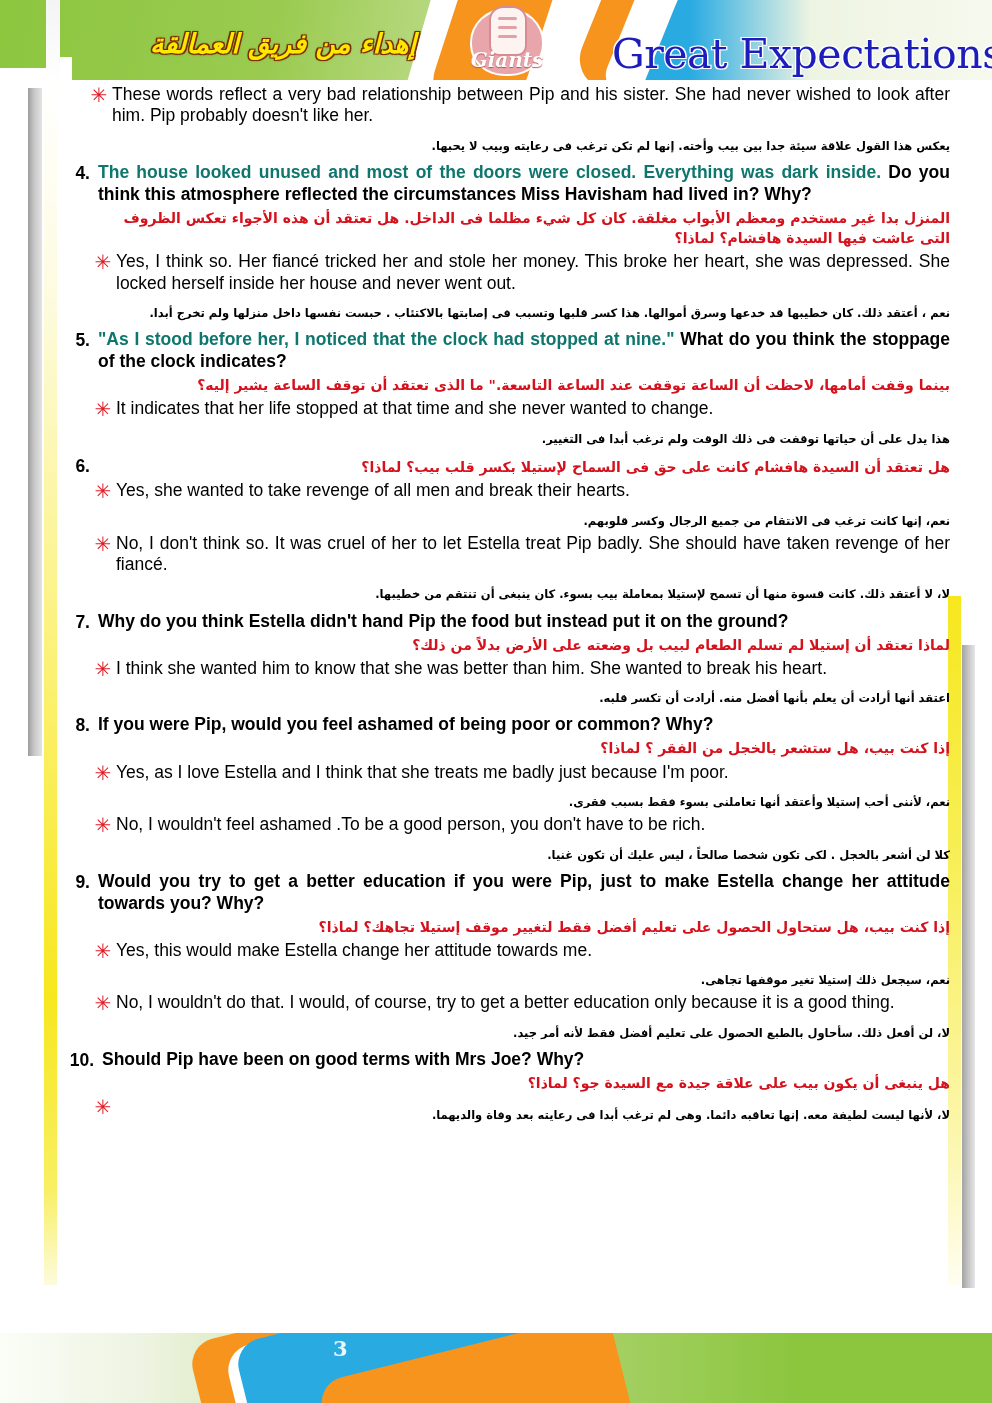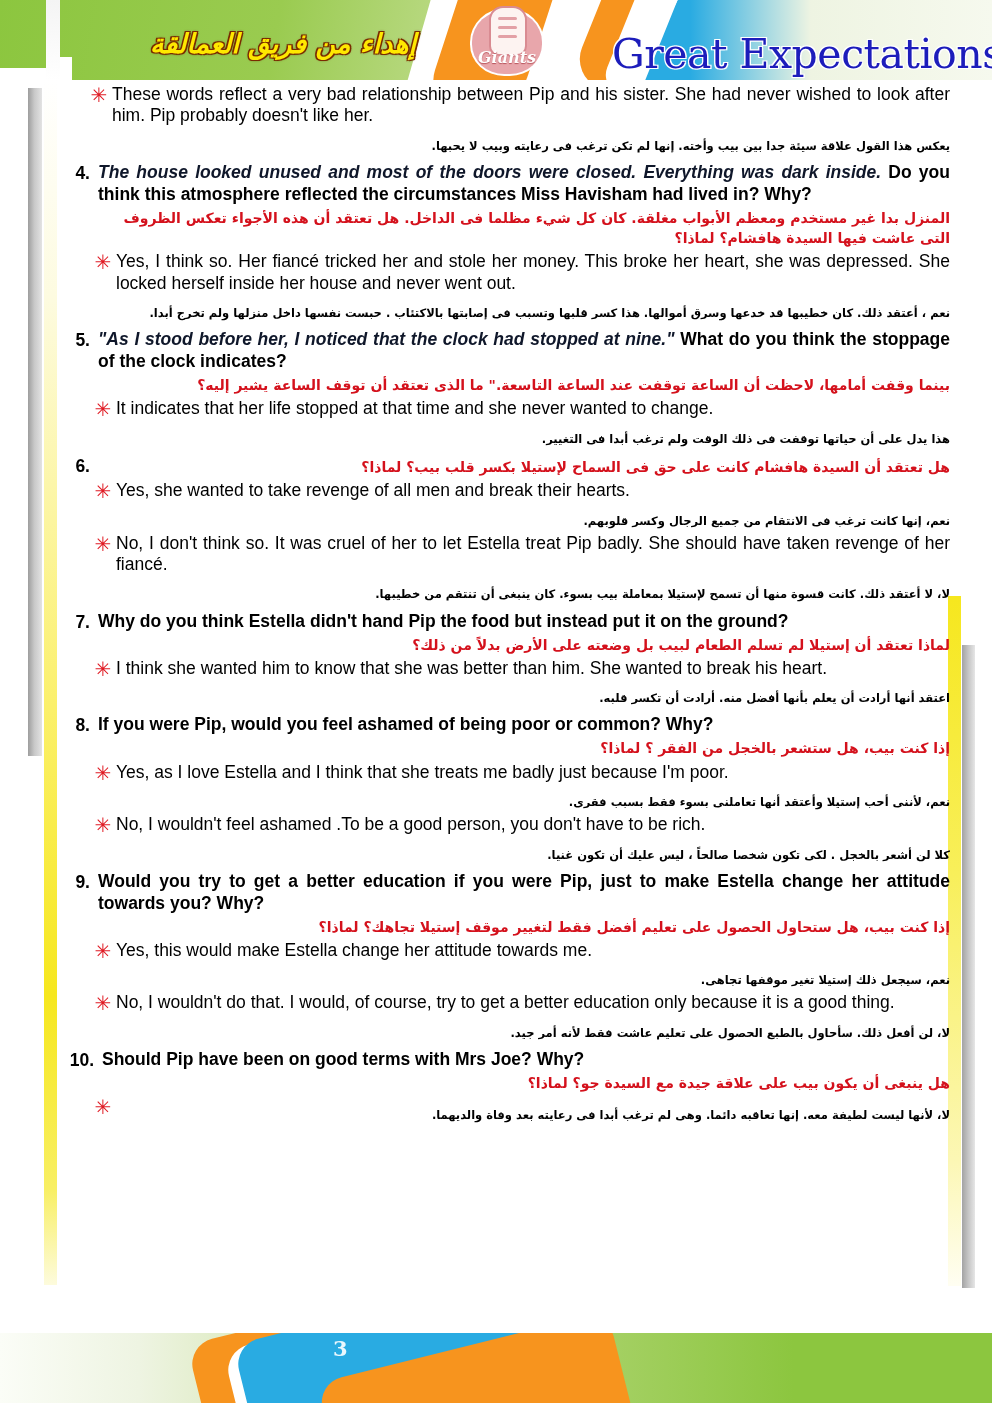--- a/index.html
+++ b/index.html
@@ -88,21 +88,21 @@
     border:2px solid #d98b92;
   }
   .logo-fist:after{
     content:"";position:absolute;left:7px;top:9px;width:19px;height:3px;
     background:#e3a0a6;box-shadow:0 9px 0 #e3a0a6, 0 18px 0 #e3a0a6;
     border-radius:2px;
   }
   .logo-text{
     position:absolute;left:0;top:44px;width:78px;text-align:center;
     font-family:"DejaVu Serif", serif;font-style:italic;font-weight:bold;
-    font-size:16px;color:#ffffff;
+    font-size:20px;color:#ffffff;
     text-shadow:0 1px 1px #b7545c;
   }
   .book-title{
     position:absolute;left:612px;top:30px;
     font-family:"DejaVu Serif", serif;
     font-weight:normal;font-size:41px;color:#1d1dbb;
     letter-spacing:-0.5px;white-space:nowrap;
     text-shadow:
       -1.2px -1.2px 0 #ffffff, 1.2px -1.2px 0 #ffffff,
       -1.2px  1.2px 0 #ffffff, 1.2px  1.2px 0 #ffffff;
@@ -172,21 +172,21 @@
   }
   .q-num.wide{width:34px;flex:0 0 34px;}
   .q-body{flex:1 1 auto;padding-left:8px;}
 
   .q-en{
     font-family:"Liberation Sans", sans-serif;
     font-weight:bold;font-size:17.5px;color:#000;
     line-height:1.25;text-align:justify;
   }
   .q-en .quoted{
-    color:#0f172a;font-style:italic;font-weight:bold;
+    color:#0f766e;font-weight:bold;
   }
   .q-ar{
     font-family:"DejaVu Sans", sans-serif;
     direction:rtl;text-align:right;
     color:#d4111c;font-weight:bold;font-size:14px;
     line-height:1.45;margin-top:2px;
   }
 
   .ans{display:flex;align-items:flex-start;margin-top:3px;padding-left:30px;}
   .bullet{
@@ -357,21 +357,21 @@
             <div class="bullet">✳</div>
             <div class="ans-body">
               <div class="ans-en">Yes, this would make Estella change her attitude towards me.</div>
               <div class="ans-ar">نعم، سيجعل ذلك إستيلا تغير موقفها تجاهى.</div>
             </div>
           </div>
           <div class="ans">
             <div class="bullet">✳</div>
             <div class="ans-body">
               <div class="ans-en">No, I wouldn't do that. I would, of course, try to get a better education only because it is a good thing.</div>
-              <div class="ans-ar">لا، لن أفعل ذلك. سأحاول بالطبع الحصول على تعليم عاشت فقط لأنه أمر جيد.</div>
+              <div class="ans-ar">لا، لن أفعل ذلك. سأحاول بالطبع الحصول على تعليم أفضل فقط لأنه أمر جيد.</div>
             </div>
           </div>
         </div>
         <div class="blk">
           <div class="row">
             <div class="q-num wide">10.</div>
             <div class="q-body">
               <div class="q-en"><span>Should Pip have been on good terms with Mrs Joe? Why?</span></div>
               <div class="q-ar">هل ينبغى أن يكون بيب على علاقة جيدة مع السيدة جو؟ لماذا؟</div>
             </div>

